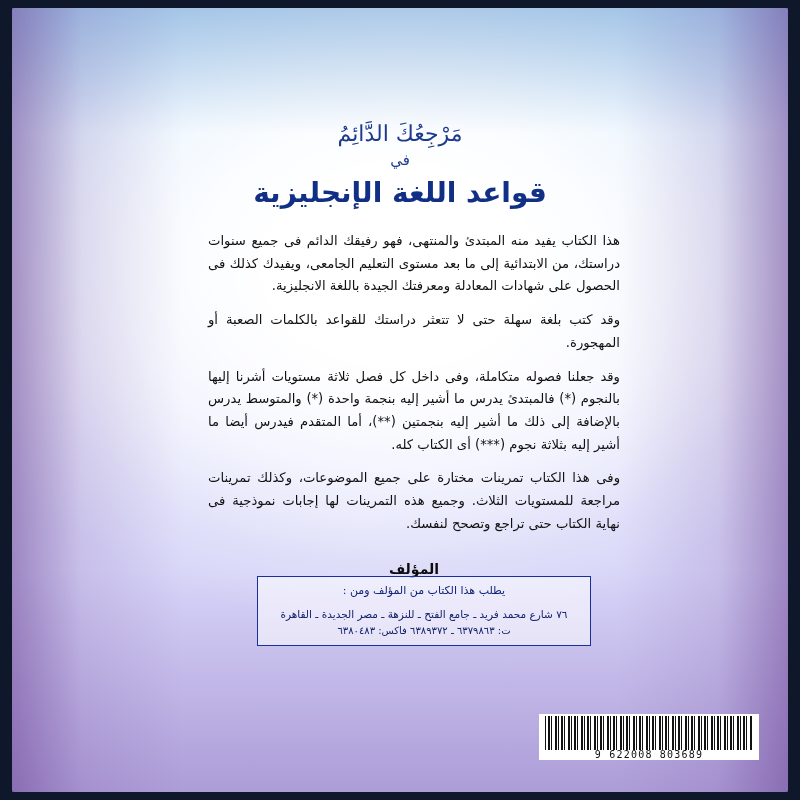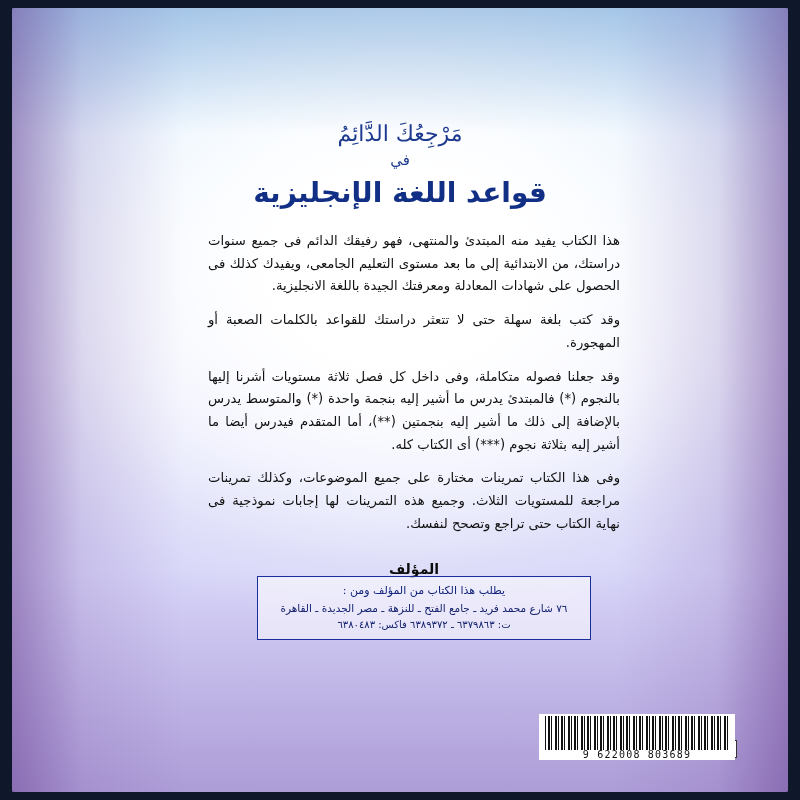--- a/index.html
+++ b/index.html
@@ -109,21 +109,21 @@
     border: 1.5px solid #1b2f9c;
     background: rgba(255,255,255,0.55);
     padding: 7px 10px 9px 10px;
     text-align: center;
     color: #0d1a66;
     font-family: "DejaVu Sans", "Liberation Sans", sans-serif;
   }
   .pub-line1 {
     font-size: 11px;
     color: #11237a;
-    margin-bottom: 4px;
+    margin-bottom: 10px;
   }
   .pub-name {
     font-size: 15px;
     font-weight: bold;
     color: #0d1a72;
     margin-bottom: 4px;
   }
   .pub-addr {
     font-size: 10.5px;
     color: #13226e;
@@ -153,20 +153,21 @@
     margin-top: 44px;
   }
   .barcode {
     position: absolute;
     top: 706px;
     left: 527px;
     width: 196px;
     height: 46px;
     background: #ffffff;
     direction: ltr;
+    padding-left: 24px;
   }
   .barcode-bars {
     position: absolute;
     left: 6px;
     top: 2px;
     right: 6px;
     height: 34px;
     background-image: repeating-linear-gradient(
       to right,
       #111 0px, #111 1px, #fff 1px, #fff 3px,

